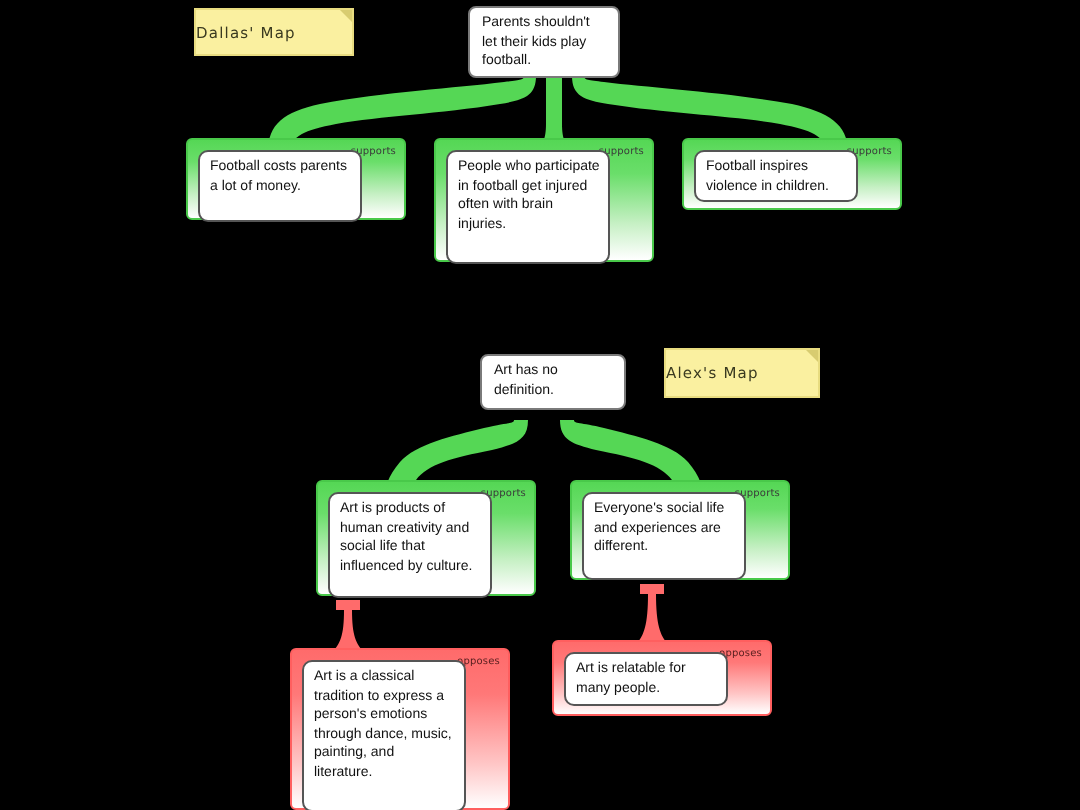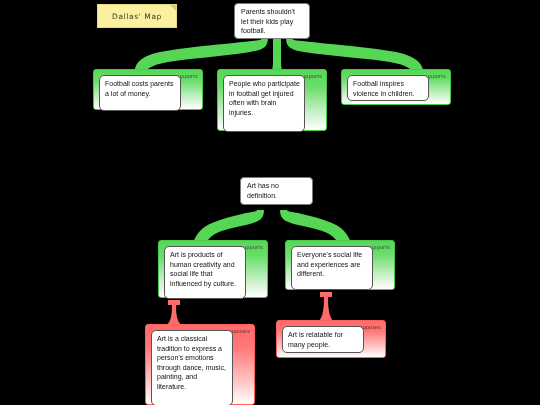--- a/index.html
+++ b/index.html
@@ -13,21 +13,21 @@
   }
   #canvas{
     position:absolute;left:0;top:0;width:540px;height:405px;
   }
   
   .note{
     position:absolute;
     background:#faf0a0;
     border:1px solid #e8dc80;
     box-sizing:border-box;
-    display:flex;align-items:center;justify-content:center;
+    display:flex;align-items:center;justify-content:flex-start;
     font-family:"DejaVu Sans", sans-serif;
     font-size:7.5px;
     letter-spacing:.6px;
     color:#3a3a20;
   }
   .note .dogear{
     position:absolute;top:0;right:0;
     width:0;height:0;
     border-left:6px solid transparent;
     border-top:6px solid #d8cc70;
@@ -147,20 +147,24 @@
     </div>
   </div>
 
   <div class="claim supports" style="left:341px;top:69px;width:110px;height:36px;">
     <div class="reltype">supports</div>
     <div class="body" style="width:82px;height:26px;">
       <span>Football inspires violence in children.</span>
     </div>
   </div>
 
+  <div class="note" style="left:332px;top:174px;width:78px;height:25px;">
+    <span class="dogear"></span>
+    <span>Alex's Map</span>
+  </div>
 
   <div class="root-node" style="left:240px;top:177px;width:73px;height:28px;">
     <span>Art has no definition.</span>
   </div>
 
   <div class="claim supports" style="left:158px;top:240px;width:110px;height:58px;">
     <div class="reltype">supports</div>
     <div class="body" style="width:82px;height:53px;">
       <span>Art is products of human creativity and social life that influenced by culture.</span>
     </div>

